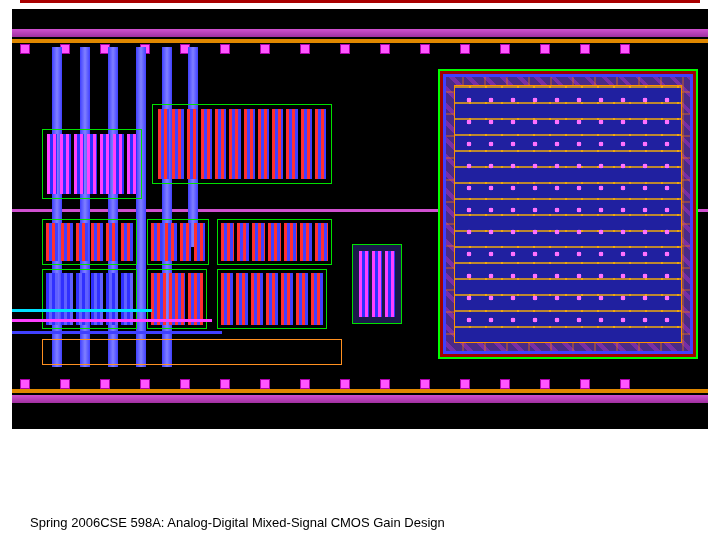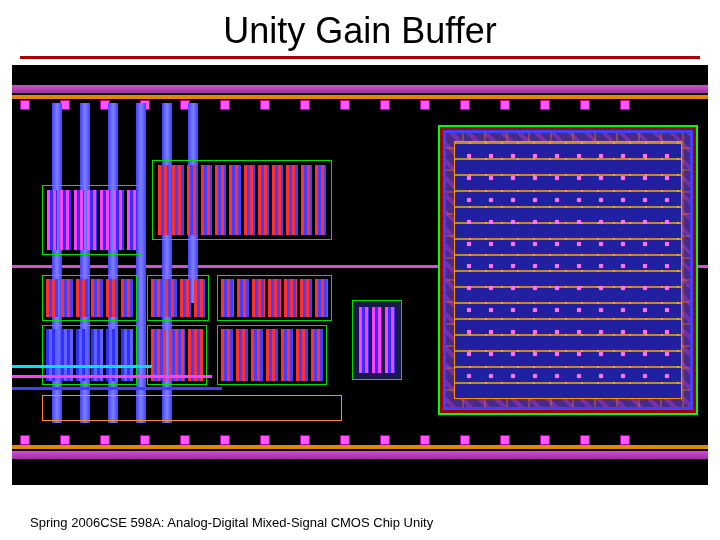--- a/index.html
+++ b/index.html
@@ -67,21 +67,20 @@
   .lowbox { position: absolute; border: 1px solid #00e000; }
   .lb0 { left: 30px; top: 260px; width: 95px; height: 60px; }
   .lb1 { left: 135px; top: 260px; width: 60px; height: 60px; }
   .lb2 { left: 205px; top: 260px; width: 110px; height: 60px; }
   .lb3 { left: 30px; top: 330px; width: 300px; height: 26px; border-color: #ff9020; }
 </style>
 </head>
 <body>
 
 <div class="slide">
-  <div class="title">Unity Gain Buffer</div>
   <div class="title-underline"></div>
 
   <div class="layout-canvas">
     <div class="dots"></div>
 
     <div class="rail top" title="VDD metal rail"></div>
     <div class="rail top2"></div>
     <div class="contact-row top">
       <div class="contact"></div>
       <div class="contact"></div>
@@ -225,15 +224,15 @@
     </div>
 
     <div class="cap" title="compensation-cap">
       <div class="cap-grid"></div>
       <div class="cap-contacts"></div>
     </div>
   </div>
 
   <div class="footer">
     <span class="footer-left">Spring 2006</span>
-    <span class="footer-right">CSE 598A: Analog-Digital Mixed-Signal CMOS Chip Unity</span>
+    <span class="footer-right">CSE 598A: Analog-Digital Mixed-Signal CMOS Gain Design</span>
   </div>
 </div>
 
 </body></html>

